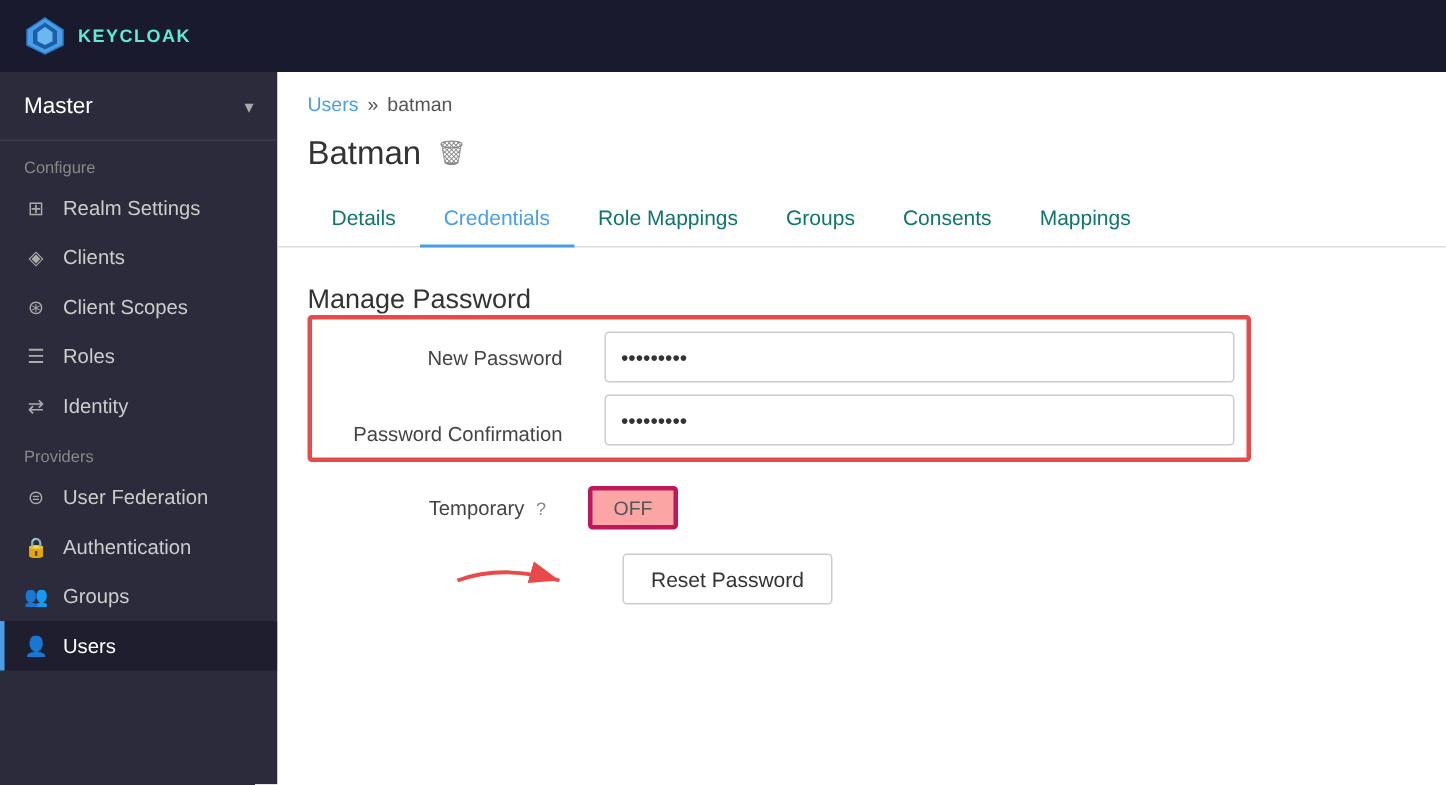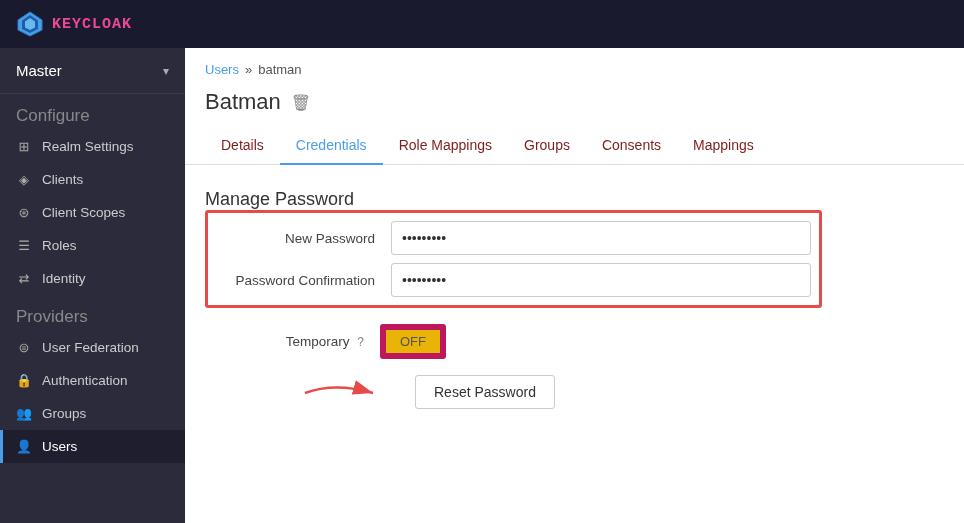--- a/index.html
+++ b/index.html
@@ -17,25 +17,24 @@
     .logo-area {
       display: flex;
       align-items: center;
       gap: 8px;
     }
     .logo-diamond {
       width: 28px;
       height: 28px;
     }
     .logo-text {
-      color: #ec4899;
-      font-size: 15px;
+      color: #5eead4;
+      font-size: 12px;
       font-weight: 700;
       letter-spacing: 1px;
-      font-family: Liberation Mono, monospace;
     }
 
     
     .main-layout {
       display: flex;
       flex: 1;
       overflow: hidden;
     }
 
     
@@ -55,21 +54,21 @@
       padding: 14px 16px;
       color: #fff;
       font-size: 15px;
       font-weight: 500;
       border-bottom: 1px solid #3a3a4a;
       cursor: pointer;
     }
     .realm-selector .chevron { font-size: 12px; color: #aaa; }
 
     .sidebar-section-label {
-      font-size: 17px;
+      font-size: 11px;
       color: #888;
       padding: 12px 16px 4px;
       text-transform: none;
       letter-spacing: 0;
     }
     .sidebar-item {
       display: flex;
       align-items: center;
       gap: 10px;
       padding: 9px 16px;
@@ -128,21 +127,21 @@
     
     .tabs {
       display: flex;
       border-bottom: 1px solid #ddd;
       padding: 0 20px;
       gap: 0;
     }
     .tab {
       padding: 10px 16px;
       font-size: 14px;
-      color: #7f1d1d;
+      color: #0f766e;
       cursor: pointer;
       border-bottom: 2px solid transparent;
       margin-bottom: -1px;
     }
     .tab.active {
       color: #4a9ee8;
       border-bottom: 2px solid #4a9ee8;
       font-weight: 500;
     }
 
@@ -154,21 +153,21 @@
       font-size: 18px;
       font-weight: 400;
       color: #333;
     }
 
     
     .form-row {
       display: flex;
       align-items: center;
       margin-bottom: 16px;
-      gap: 0;
+      gap: 12px;
     }
     .form-label {
       width: 175px;
       text-align: right;
       padding-right: 16px;
       font-size: 13.5px;
       color: #444;
       flex-shrink: 0;
     }
     .form-label .help-icon {
@@ -194,22 +193,22 @@
       border: 3px solid #e84a4a;
       border-radius: 3px;
       padding: 8px 8px;
       display: inline-flex;
       flex-direction: column;
       gap: 8px;
     }
 
     
     .toggle-btn {
-      border: 6px solid #be185d;
-      background: #eab308;
+      border: 3px solid #be185d;
+      background: #fca5a5;
       padding: 4px 14px;
       font-size: 13px;
       color: #555;
       cursor: pointer;
       border-radius: 3px;
       display: inline-block;
     }
 
     
     .reset-btn-area {
@@ -326,21 +325,21 @@
 
       
       <div style="position:relative; display:inline-block;">
         <div class="highlight-box">
 
           <div class="form-row" style="margin-bottom:0;">
             <div class="form-label">New Password</div>
             <input type="password" class="form-input" value="password1" style="">
           </div>
 
-          <div class="form-row" style="margin-bottom:0;">
+          <div class="form-row" style="margin-bottom:0;align-items:flex-end;">
             <div class="form-label">Password Confirmation</div>
             <input type="password" class="form-input" value="password1" style="">
           </div>
 
         </div>
       </div>
 
       
       <div class="form-row" style="margin-top:16px;">
         <div class="form-label">

